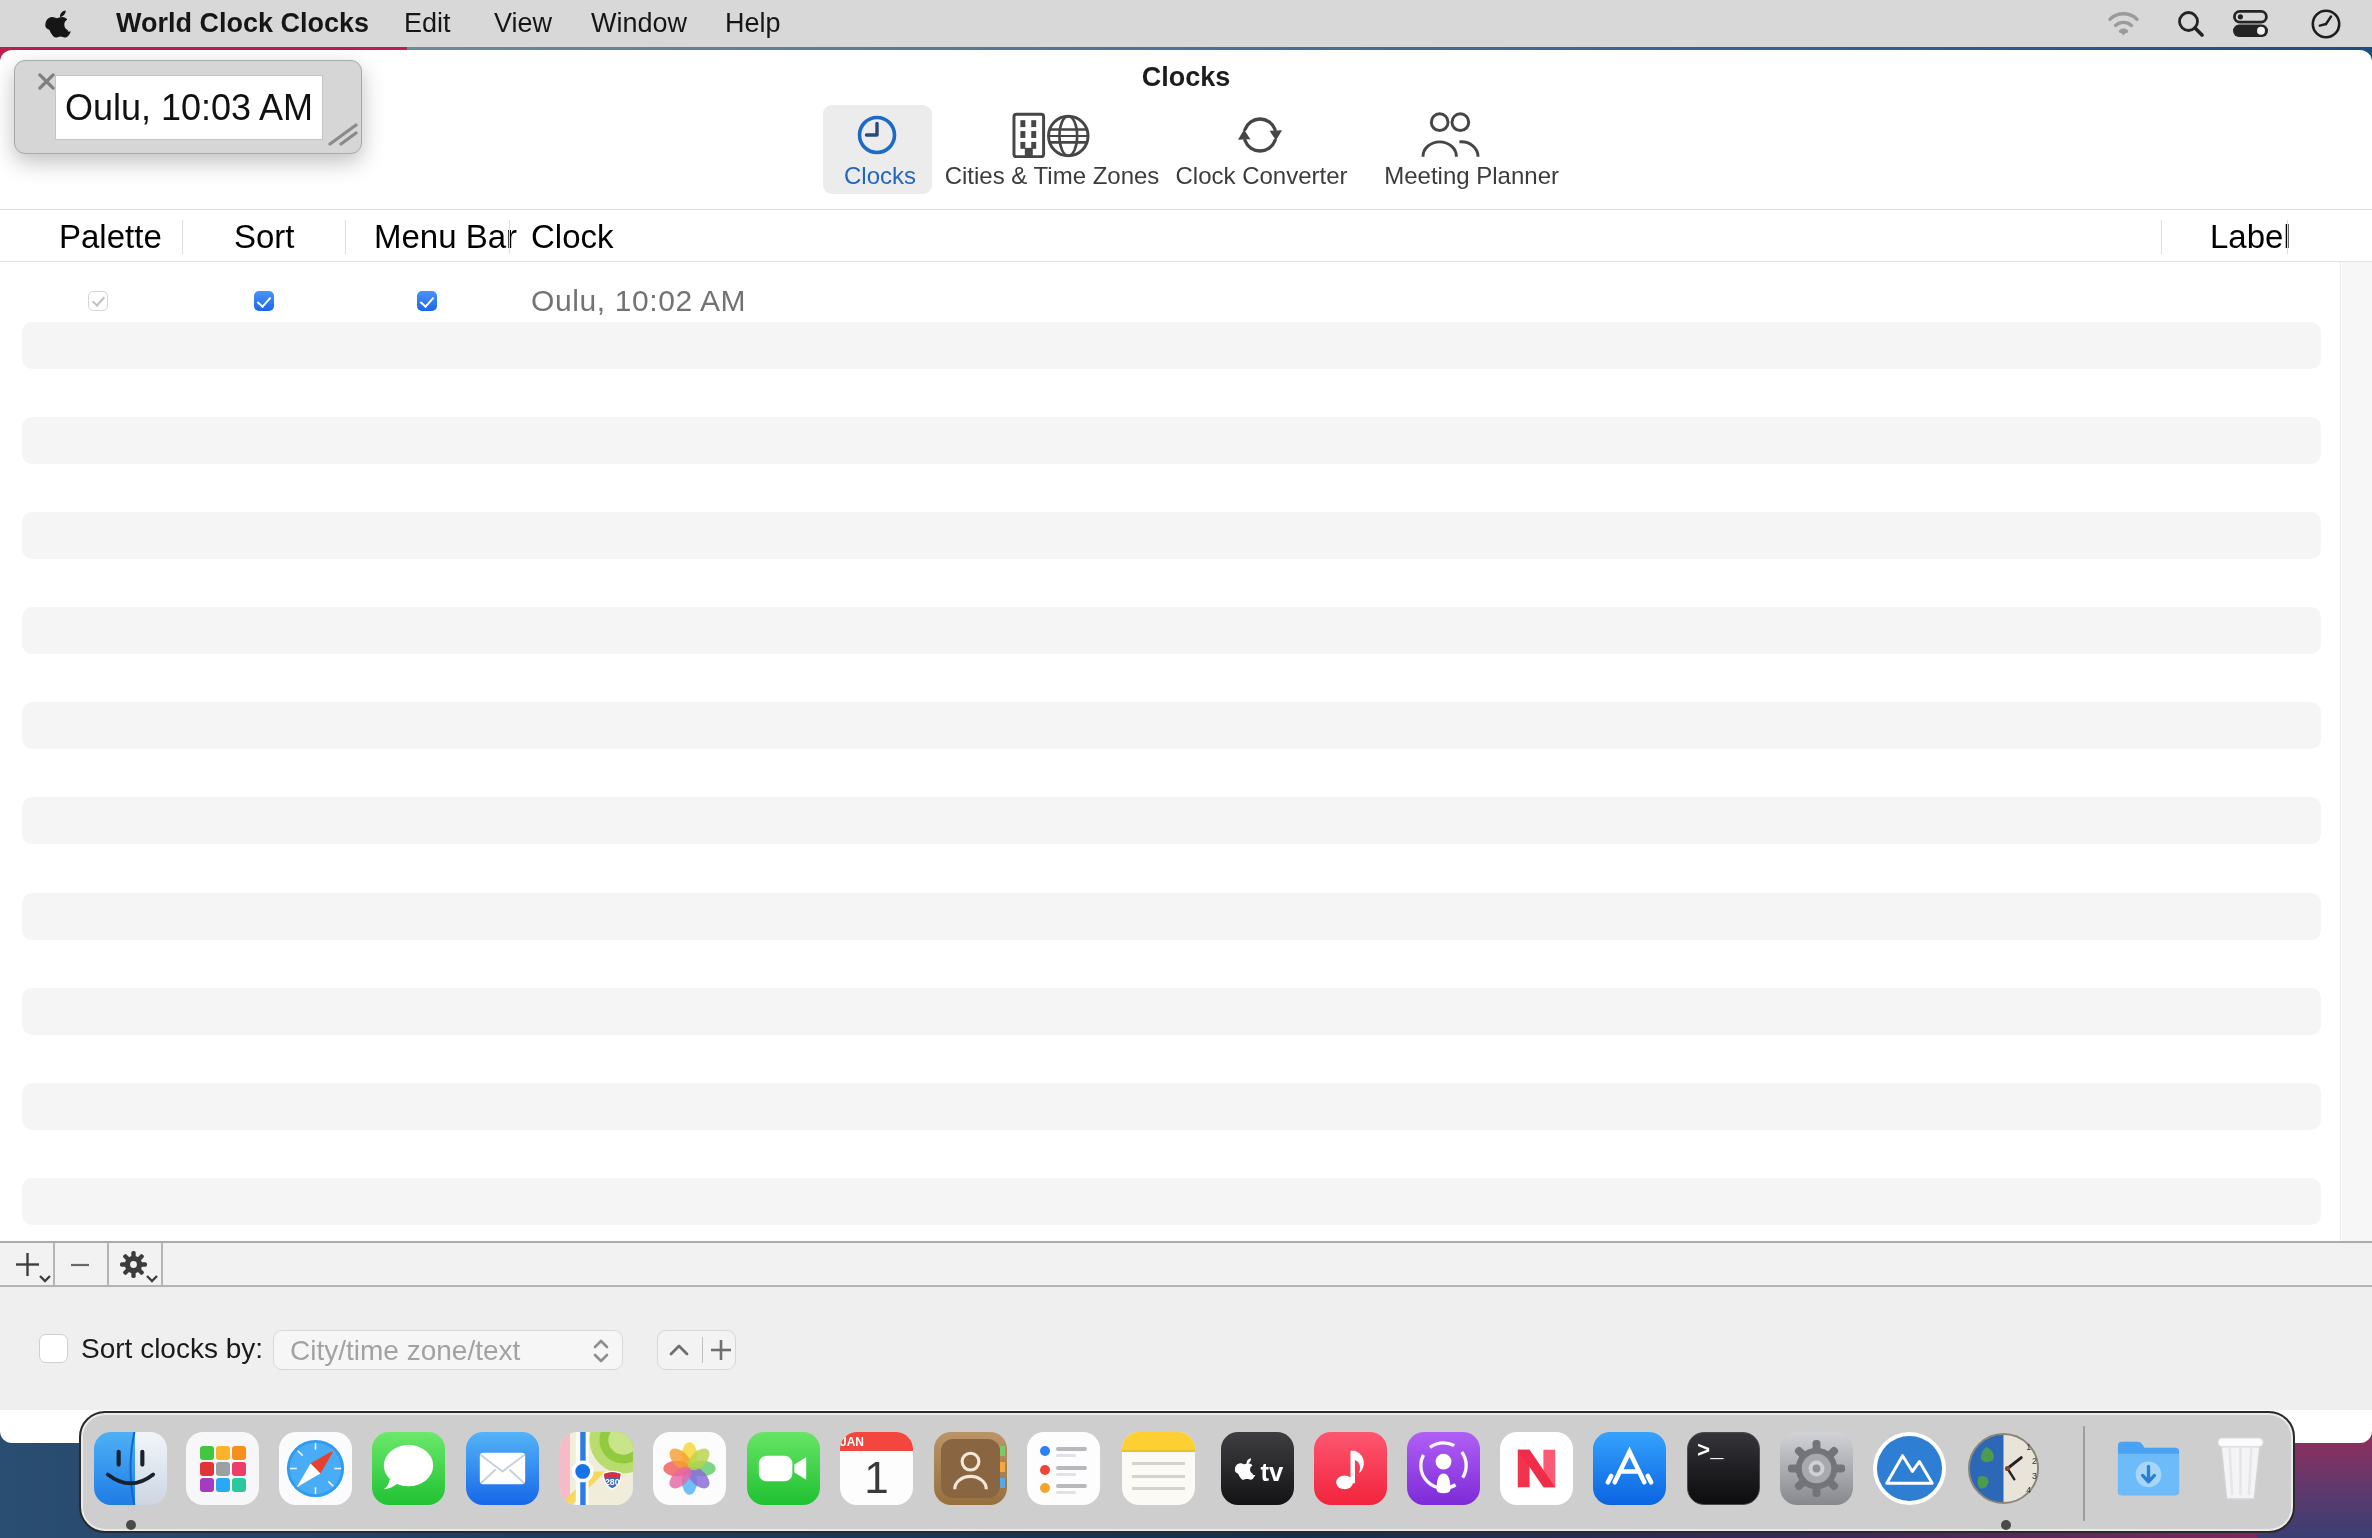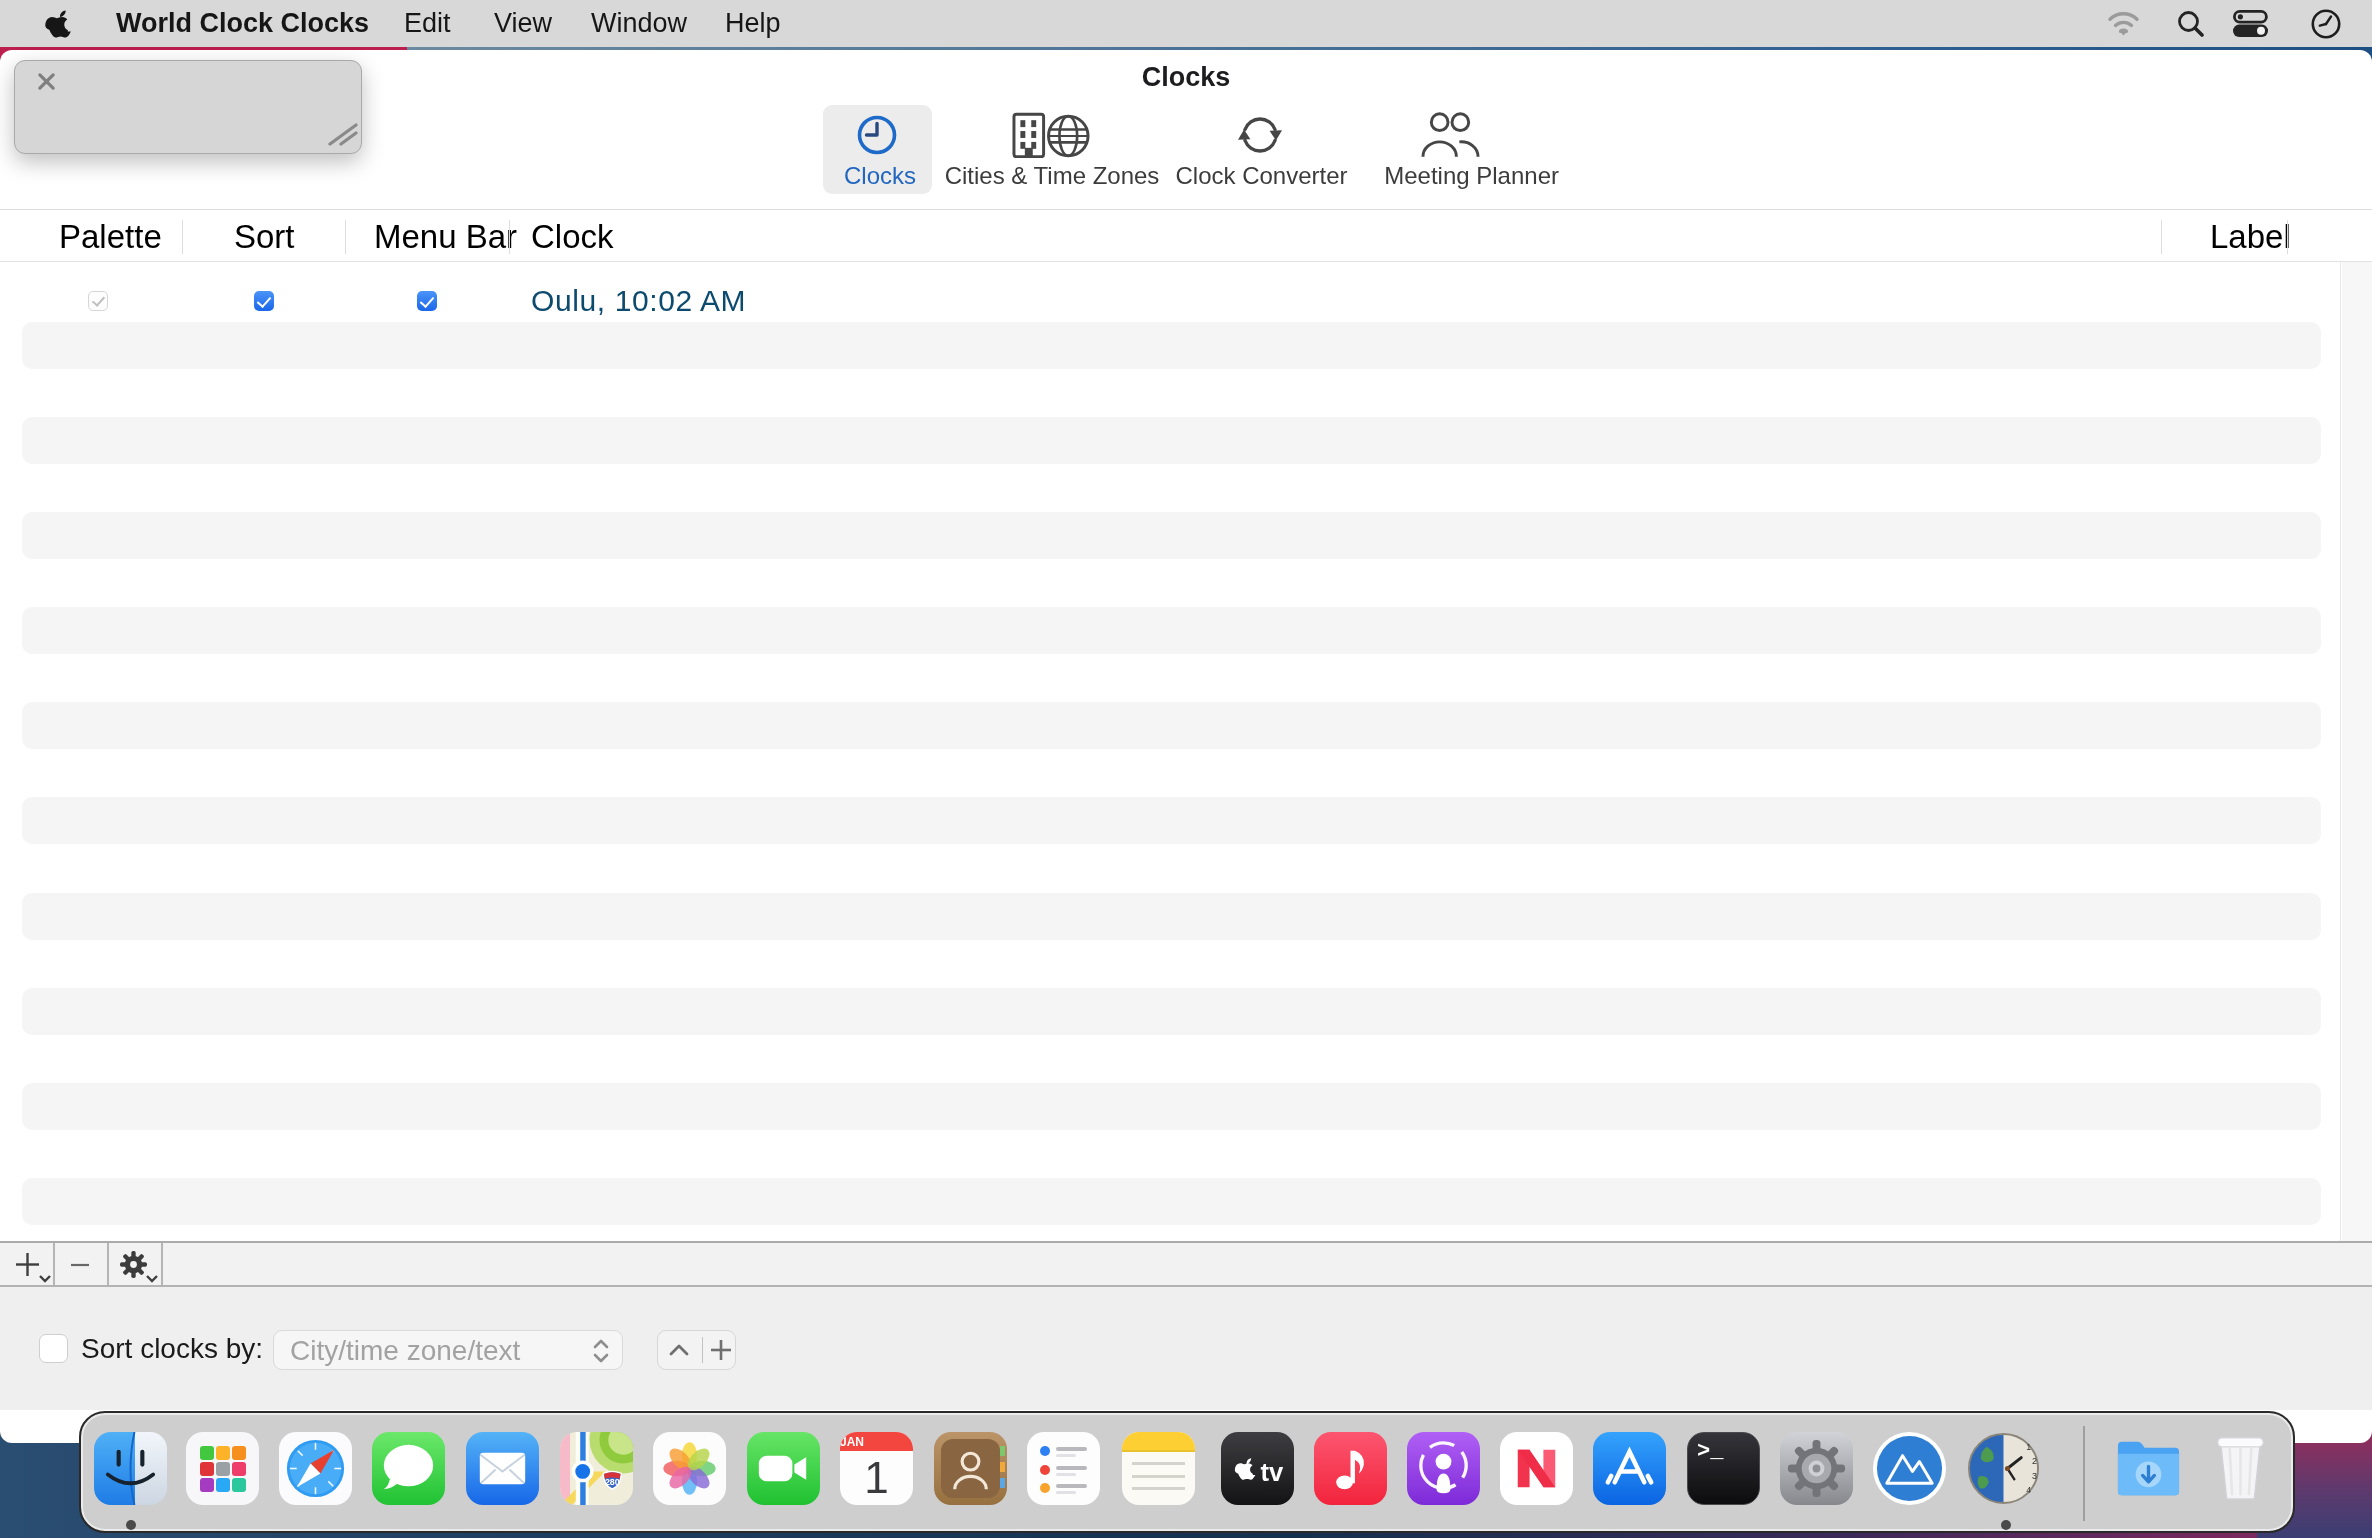--- a/index.html
+++ b/index.html
@@ -132,21 +132,21 @@
   <div class="abs hdrsep" style="left:2161px;"></div>
   <div class="abs hdrsep" style="left:2287px;"></div>
   <div class="abs" id="header-line"></div>
 
   <div class="abs" id="scroll-band"></div>
   <div class="abs" id="scroll-line"></div>
 
   <div class="abs cb gray" style="left:88px; top:241px;"></div>
   <div class="abs cb blue" style="left:254px; top:241px;"></div>
   <div class="abs cb blue" style="left:417px; top:241px;"></div>
-  <div class="abs" style="left:531px; top:234px; font-size:30px; letter-spacing:0.6px; color:#0c4a6e;">Oulu, 10:02 AM</div>
+  <div class="abs" style="left:531px; top:234px; font-size:30px; letter-spacing:0.6px; color:#737373;">Oulu, 10:02 AM</div>
 
   <div id="stripes">
       <div class="stripe" style="top:272px;"></div>
       <div class="stripe" style="top:367px;"></div>
       <div class="stripe" style="top:462px;"></div>
       <div class="stripe" style="top:557px;"></div>
       <div class="stripe" style="top:652px;"></div>
       <div class="stripe" style="top:747px;"></div>
       <div class="stripe" style="top:843px;"></div>
       <div class="stripe" style="top:938px;"></div>
@@ -236,20 +236,23 @@
     <path d="M15 15 L20 7.5" fill="none" stroke="#1d1d1d" stroke-width="2.4" stroke-linecap="round"></path>
     <path d="M15 15 L8.8 16.6" fill="none" stroke="#1d1d1d" stroke-width="2.4" stroke-linecap="round"></path>
   </svg>
 </div>
 
 <div class="abs" id="palette">
   <svg class="abs" style="left:22px; top:11px;" width="19" height="19" viewBox="0 0 20 20">
     <line x1="3" y1="3" x2="17" y2="17" stroke="#7f7f7f" stroke-width="3.4" stroke-linecap="round"></line>
     <line x1="17" y1="3" x2="3" y2="17" stroke="#7f7f7f" stroke-width="3.4" stroke-linecap="round"></line>
   </svg>
+  <div class="abs" id="palfield">
+      <div id="paltext">Oulu, 10:03 AM</div>
+    </div>
   <svg class="abs" style="left:313px; top:59px;" width="30" height="26" viewBox="0 0 30 26">
     <line x1="2" y1="24" x2="28" y2="5" stroke="#8a8a8a" stroke-width="3.2" stroke-linecap="round"></line>
     <line x1="13" y1="24" x2="28" y2="13" stroke="#8a8a8a" stroke-width="3.2" stroke-linecap="round"></line>
   </svg>
 </div>
 
 <div class="abs" id="dock">
   <div class="abs" id="dock-sep"></div>
 
   <div class="dicon" style="left:13px;">

